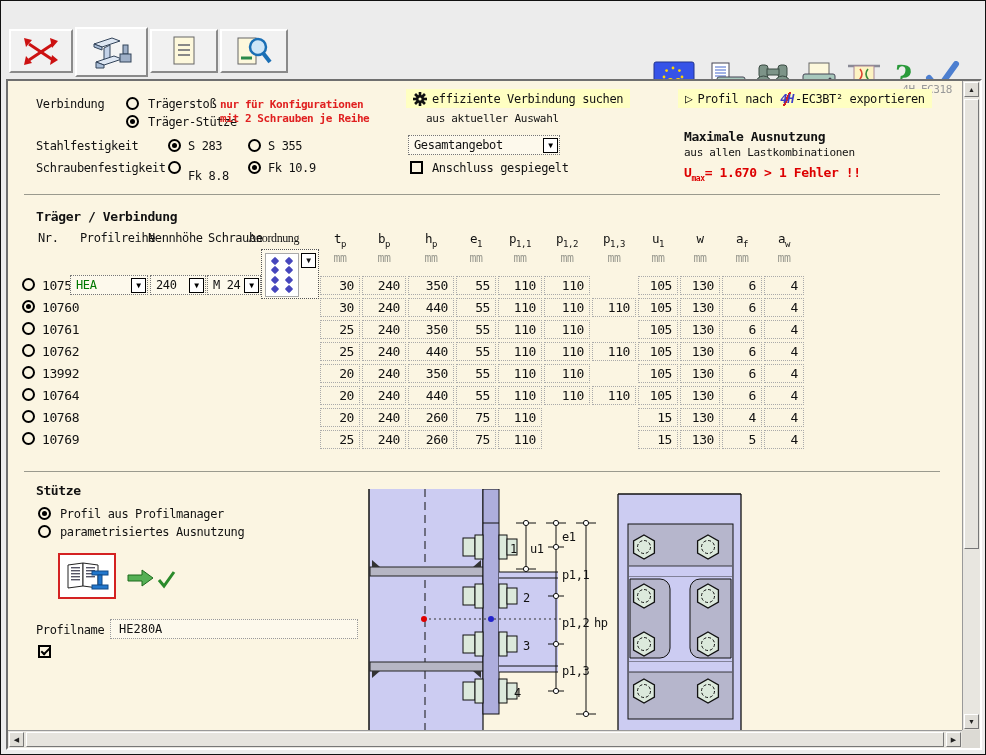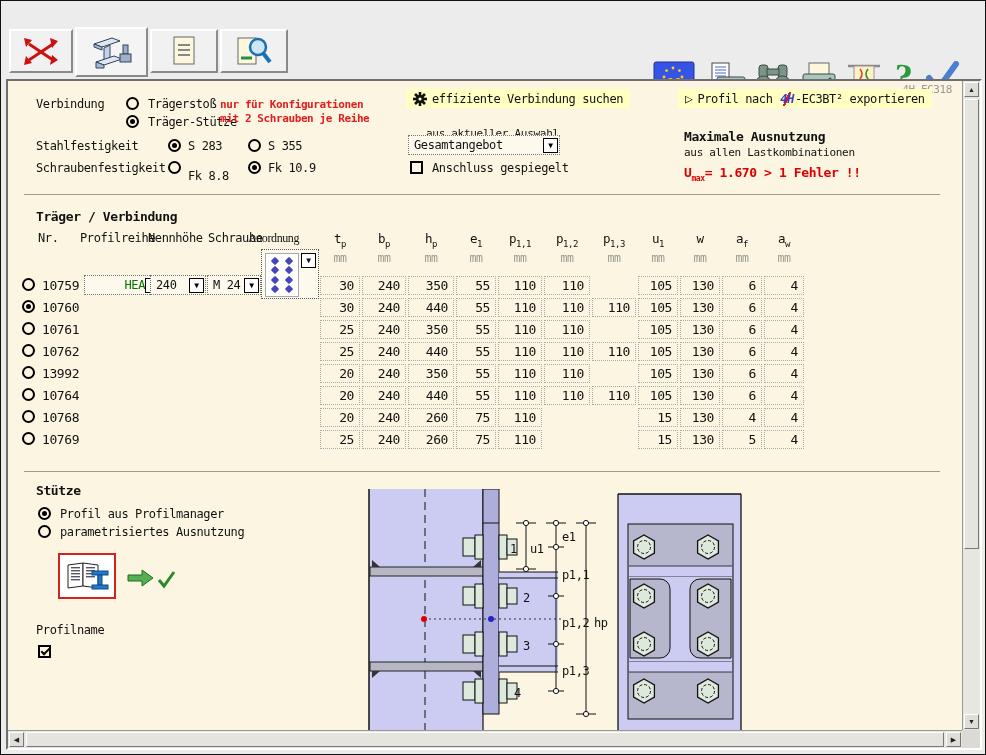--- a/index.html
+++ b/index.html
@@ -219,21 +219,21 @@
             <rect x="6.5" y="0" width="3" height="16"></rect>
             <rect x="0" y="6.5" width="16" height="3"></rect>
             <rect x="6.5" y="0" width="3" height="16" transform="rotate(45 8 8)"></rect>
             <rect x="6.5" y="0" width="3" height="16" transform="rotate(-45 8 8)"></rect>
           </g>
           <circle cx="8" cy="8" r="4.5" fill="#111"></circle>
             <circle cx="8" cy="8" r="1.8" fill="#ffffc2"></circle>
         </svg>
         <span>effiziente Verbindung suchen</span>
       </div>
-      <span class="lbl small" style="left:418px;top:46px">aus aktueller Auswahl</span>
+      <span class="lbl small" style="left:418px;top:31px">aus aktueller Auswahl</span>
 
       <div class="dd" style="left:400px;top:54px;width:152px">
         <span class="dd-val">Gesamtangebot</span>
         <span class="dd-btn">▼</span>
       </div>
       <div class="checkbox" style="left:402px;top:80px"></div>
       <span class="lbl" style="left:424px;top:80px">Anschluss gespiegelt</span>
 
       <div class="ybtn" style="left:670px;top:8px">
         <span style="font-size:13px">▷</span>
@@ -293,21 +293,21 @@
             <span class="bolt-dot"></span>
             <span class="bolt-dot"></span>
         </div>
         <span class="dd-btn">▼</span>
       </div>
 
       <div class="abs" id="rows" style="left:0;top:194px;width:954px">
           <div class="trow">
             <div class="radio" style="left: 14px; top: 3px;"></div>
             <div class="nr">10759</div>
-            <div class="dd" style="left: 76px; width: 78px; top: 0px; text-align: right;">
+            <div class="dd" style="left: 62px; width: 78px; top: 0px;">
               <span class="dd-val green">HEA</span>
               <span class="dd-btn">▼</span>
             </div>
             <div class="dd" style="left: 142px; width: 56px; top: 0px;">
               <span class="dd-val">240</span>
               <span class="dd-btn">▼</span>
             </div>
             <div class="dd" style="left: 199px; width: 54px; top: 0px;">
               <span class="dd-val">M 24</span>
               <span class="dd-btn">▼</span>
@@ -460,20 +460,21 @@
               <rect x="27" y="26" width="16" height="4"></rect>
             </g>
         </svg>
       </div>
       <svg class="abs" style="left:118px;top:486px" width="52" height="24" viewBox="0 0 52 24">
         <polygon points="2,8 16,8 16,3 27,11 16,19 16,14 2,14" fill="#55b055" stroke="#1d6a1d"></polygon>
         <path d="M33,13 l5,6 l10,-14" fill="none" stroke="#2a8a2a" stroke-width="3"></path>
       </svg>
 
       <span class="lbl" style="left:28px;top:542px">Profilname</span>
+      <input class="txtinput" style="left: 102px; top: 538px; width: 248px;" value="HE280A">
       <div class="checkbox checked" style="left:30px;top:564px"></div>
 
       <svg class="abs" style="left:358px;top:408px" width="390" height="241" viewBox="0 0 390 241">
 
         <rect x="3" y="0" width="114" height="241" fill="#ccccf2"></rect>
         <line x1="3" y1="0" x2="3" y2="241" stroke="#111" stroke-width="1.5"></line>
         <line x1="117" y1="0" x2="117" y2="241" stroke="#111" stroke-width="1.2"></line>
         <line x1="59" y1="0" x2="59" y2="241" stroke="#111" stroke-width="1" stroke-dasharray="8,5"></line>
 
         <rect x="4" y="78" width="113" height="9" fill="#b6b6c4" stroke="#222"></rect>

